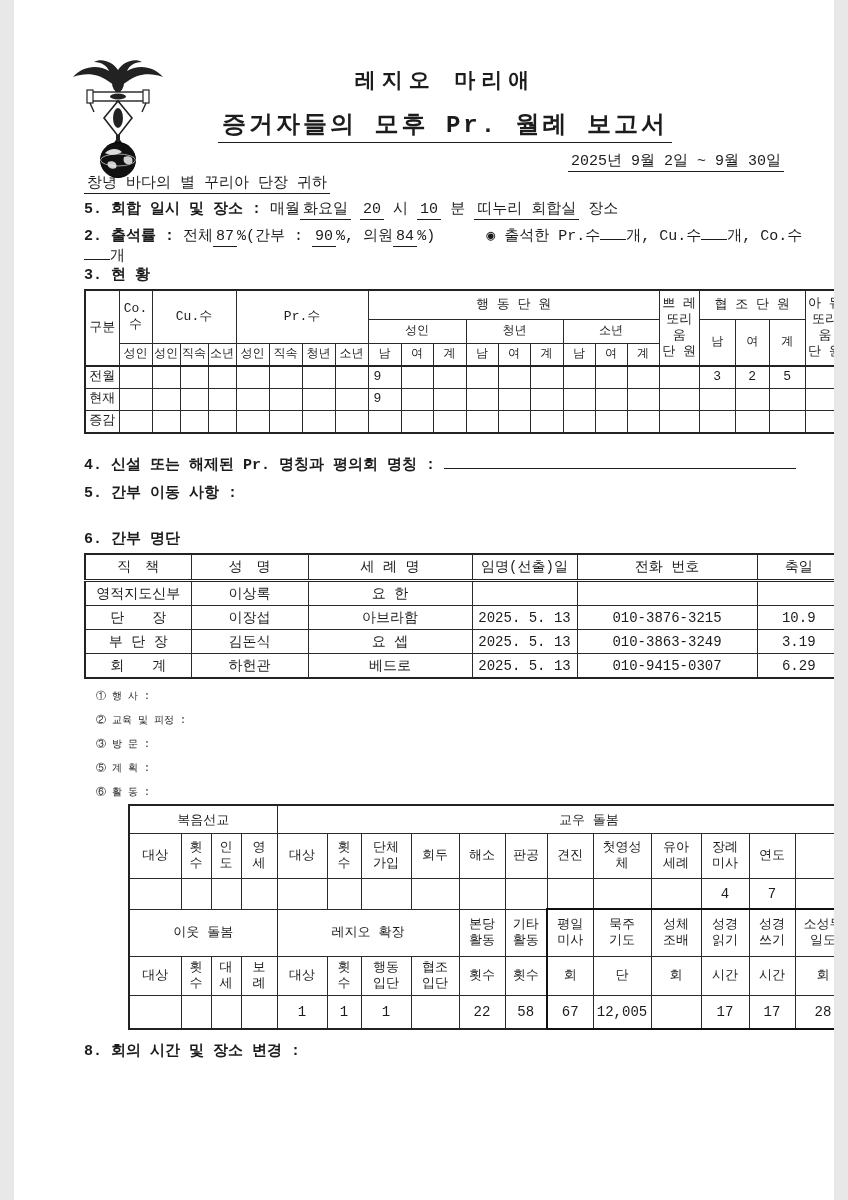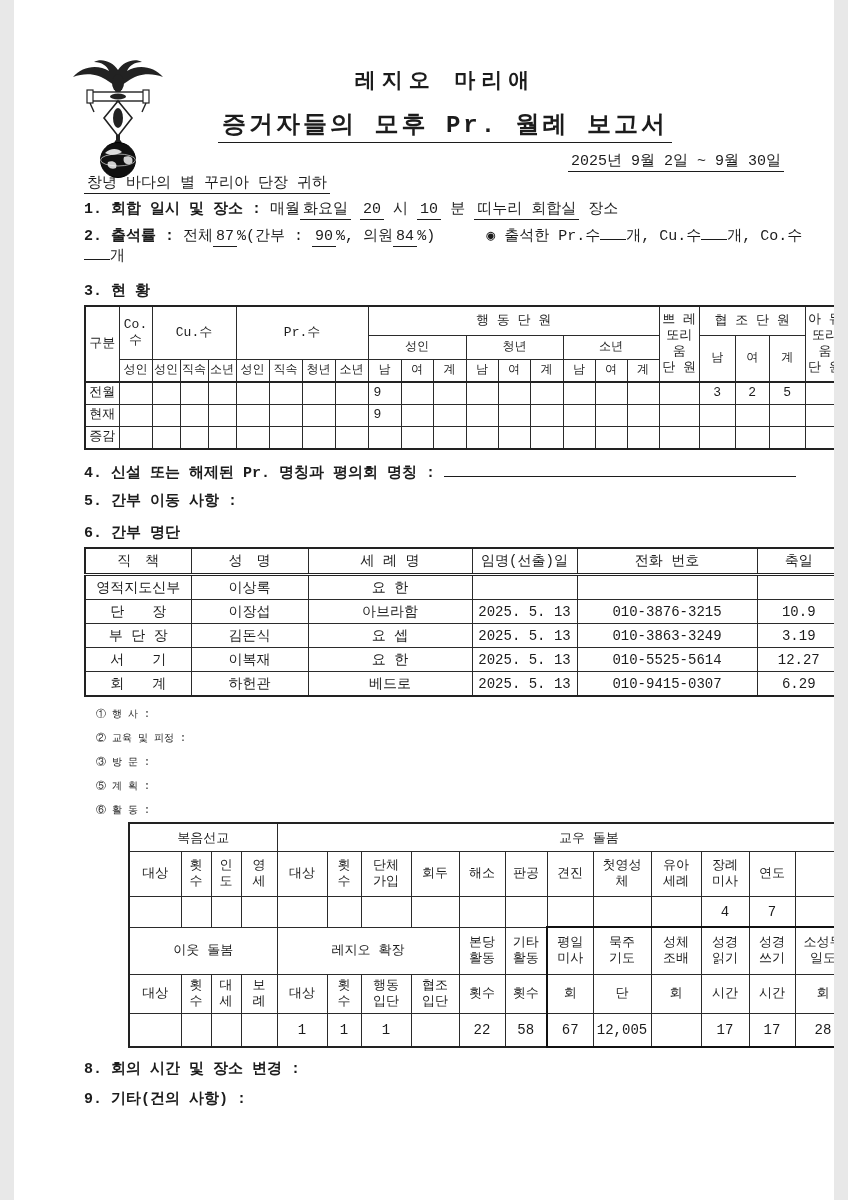--- a/index.html
+++ b/index.html
@@ -89,39 +89,39 @@
     <div><span class="report-title">증거자들의 모후 Pr. 월례 보고서</span></div>
   </div>
   <div class="period-row">
     <span class="ub">2025년 9월 2일 ~ 9월 30일</span>
   </div>
   <div class="addressee-row">
     <span class="ub">창녕 바다의 별 꾸리아 단장 귀하</span>
   </div>
 
   <div class="line">
-    <span class="lbl">1. 회합 일시 및 장소 :</span>
+    <span class="lbl">5. 회합 일시 및 장소 :</span>
     <span>매월</span><span class="ub">화요일</span>
     <span class="ub">20</span>
     <span>시</span>
     <span class="ub">10</span>
     <span>분</span>
     <span class="ub">띠누리 회합실</span>
     <span>장소</span>
   </div>
 
   <div class="line">
     <span class="lbl">2. 출석률 :</span>
     <span>전체</span><span class="ub">87</span><span>%(간부 :</span>
     <span class="ub">90</span><span>%, 의원</span><span class="ub">84</span><span>%)</span>
     <span class="g40">◉</span>
     <span>출석한 Pr.수</span><span class="blank" style="width:26px"></span><span>개, Cu.수</span><span class="blank" style="width:26px"></span><span>개, Co.수</span><span class="blank" style="width:26px"></span><span>개</span>
   </div>
 
-  <div class="line lbl" style="margin-top:16px">3. 현  황</div>
+  <div class="line lbl" style="margin-top:0">3. 현  황</div>
   <table class="t3">
     <colgroup>
       <col style="width:34px">
         <col style="width:33px">
         <col style="width:28px">
         <col style="width:28px">
         <col style="width:28px">
       <col style="width:33px">
         <col style="width:33px">
         <col style="width:33px">
@@ -254,27 +254,27 @@
           <td></td>
       <td></td>
       <td></td>
           <td></td>
           <td></td>
       <td></td>
     </tr>
   </tbody>
     </table>
 
-  <div class="line" style="margin-top:12px">
+  <div class="line" style="margin-top:20px">
     <span class="lbl">4. 신설 또는 해제된 Pr. 명칭과 평의회 명칭 :</span>
     <span class="blank" style="width:352px"></span>
   </div>
   <div class="line lbl" style="margin-top:9px">5. 간부 이동 사항 :</div>
 
-  <div class="line lbl" style="margin-top:13px">6. 간부 명단</div>
+  <div class="line lbl" style="margin-top:27px">6. 간부 명단</div>
   <table class="t6">
     <colgroup>
       <col style="width:106px">
         <col style="width:117px">
         <col style="width:164px">
         <col style="width:105px">
         <col style="width:180px">
         <col style="width:84px">
     </colgroup>
     <tbody>
@@ -302,28 +302,20 @@
           <td>010-3876-3215</td>
           <td>10.9</td>
     </tr>
     <tr>
       <td>부 단 장</td>
           <td>김돈식</td>
           <td>요 셉</td>
           <td>2025. 5. 13</td>
           <td>010-3863-3249</td>
           <td>3.19</td>
-    </tr>
-    <tr>
-      <td>서  기</td>
-          <td>이복재</td>
-          <td>요 한</td>
-          <td>2025. 5. 13</td>
-          <td>010-5525-5614</td>
-          <td>12.27</td>
     </tr>
     <tr>
       <td>회  계</td>
           <td>하헌관</td>
           <td>베드로</td>
           <td>2025. 5. 13</td>
           <td>010-9415-0307</td>
           <td>6.29</td>
     </tr>
   </tbody>
@@ -467,15 +459,14 @@
           <td class="bb"></td>
           <td class="bb">17</td>
           <td class="bb">17</td>
           <td class="bb">28</td>
       <td class="bb br">336</td>
     </tr>
   </tbody>
     </table>
 
   <div class="line lbl" style="margin-top:11px">8. 회의 시간 및 장소 변경 :</div>
-  <div class="line lbl" style="margin-top:11px">9. 기타(건의 사항) :</div>
 
 </div>
 
 </body></html>

